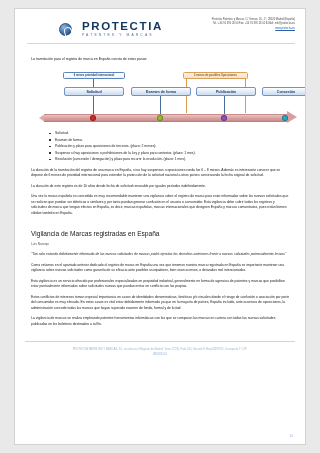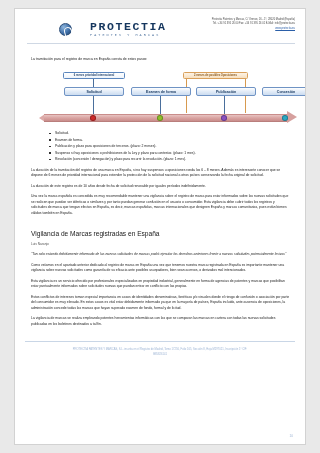--- a/index.html
+++ b/index.html
@@ -27,22 +27,21 @@
   .letterhead {
     position: relative;
     height: 36px;
     padding: 6px 12px 0 12px;
   }
   .logo-wrap {
     position: absolute;
     left: 44px; top: 12px;
     display: flex;
     align-items: center;
-    gap: 18px;
-    font-family: Liberation Mono, monospace;
+    gap: 10px;
   }
   .logo-mark {
     width: 13px; height: 13px;
     border-radius: 50%;
     background: radial-gradient(circle at 33% 30%, #8fb6dd 0%, #3f6fa8 55%, #1d3c63 100%);
     border: 0.5px solid #2e4f7a;
     position: relative;
     flex: 0 0 auto;
   }
   .logo-mark::after {

